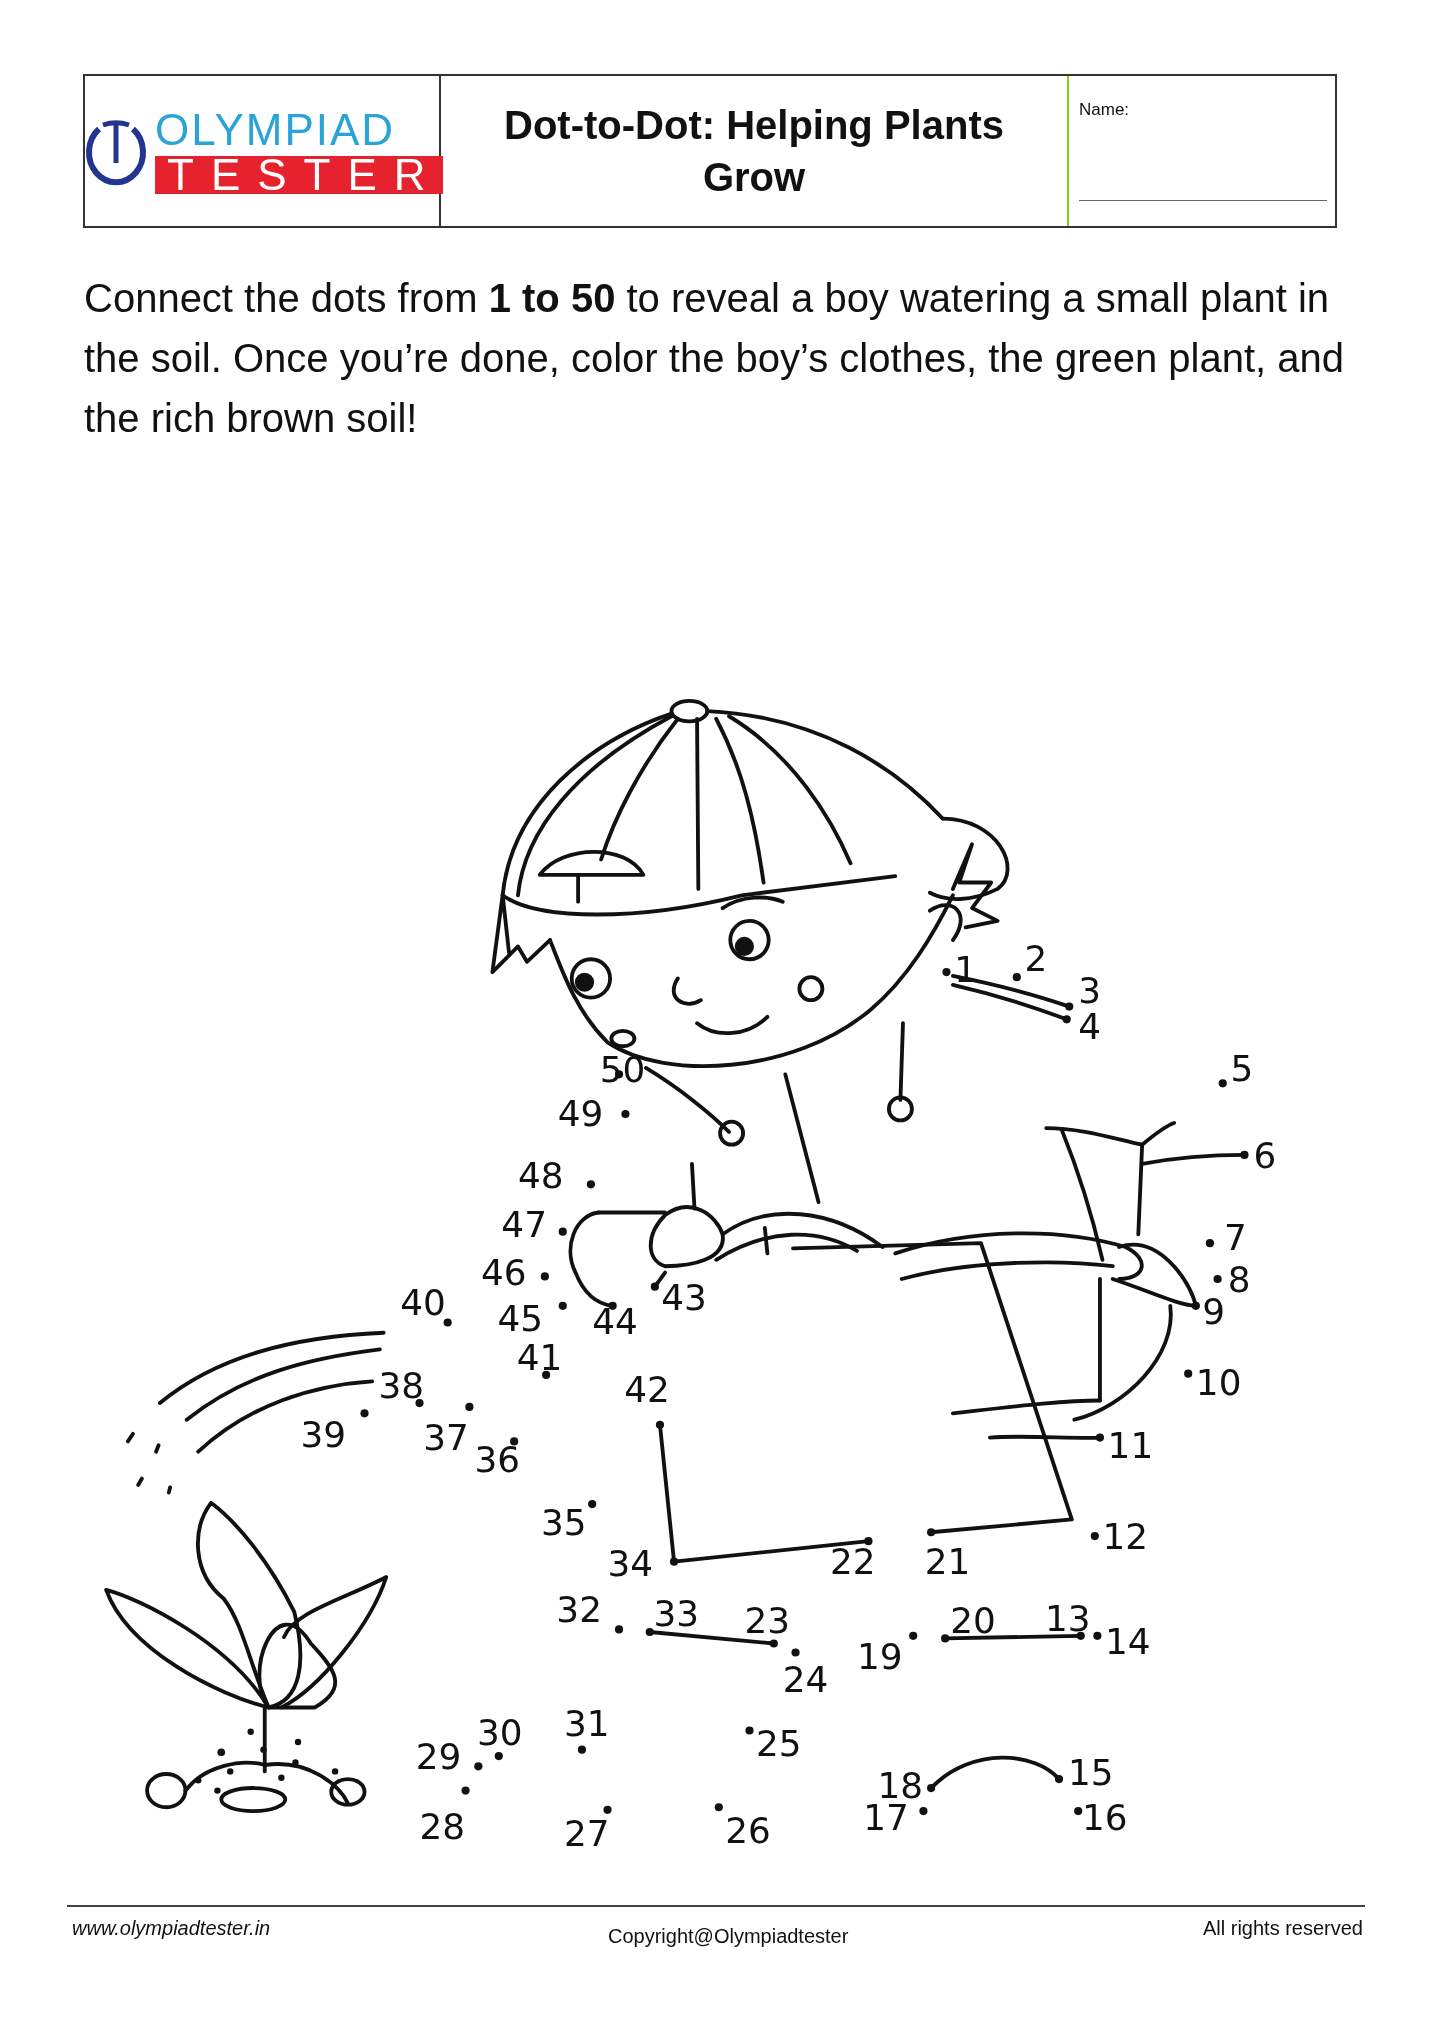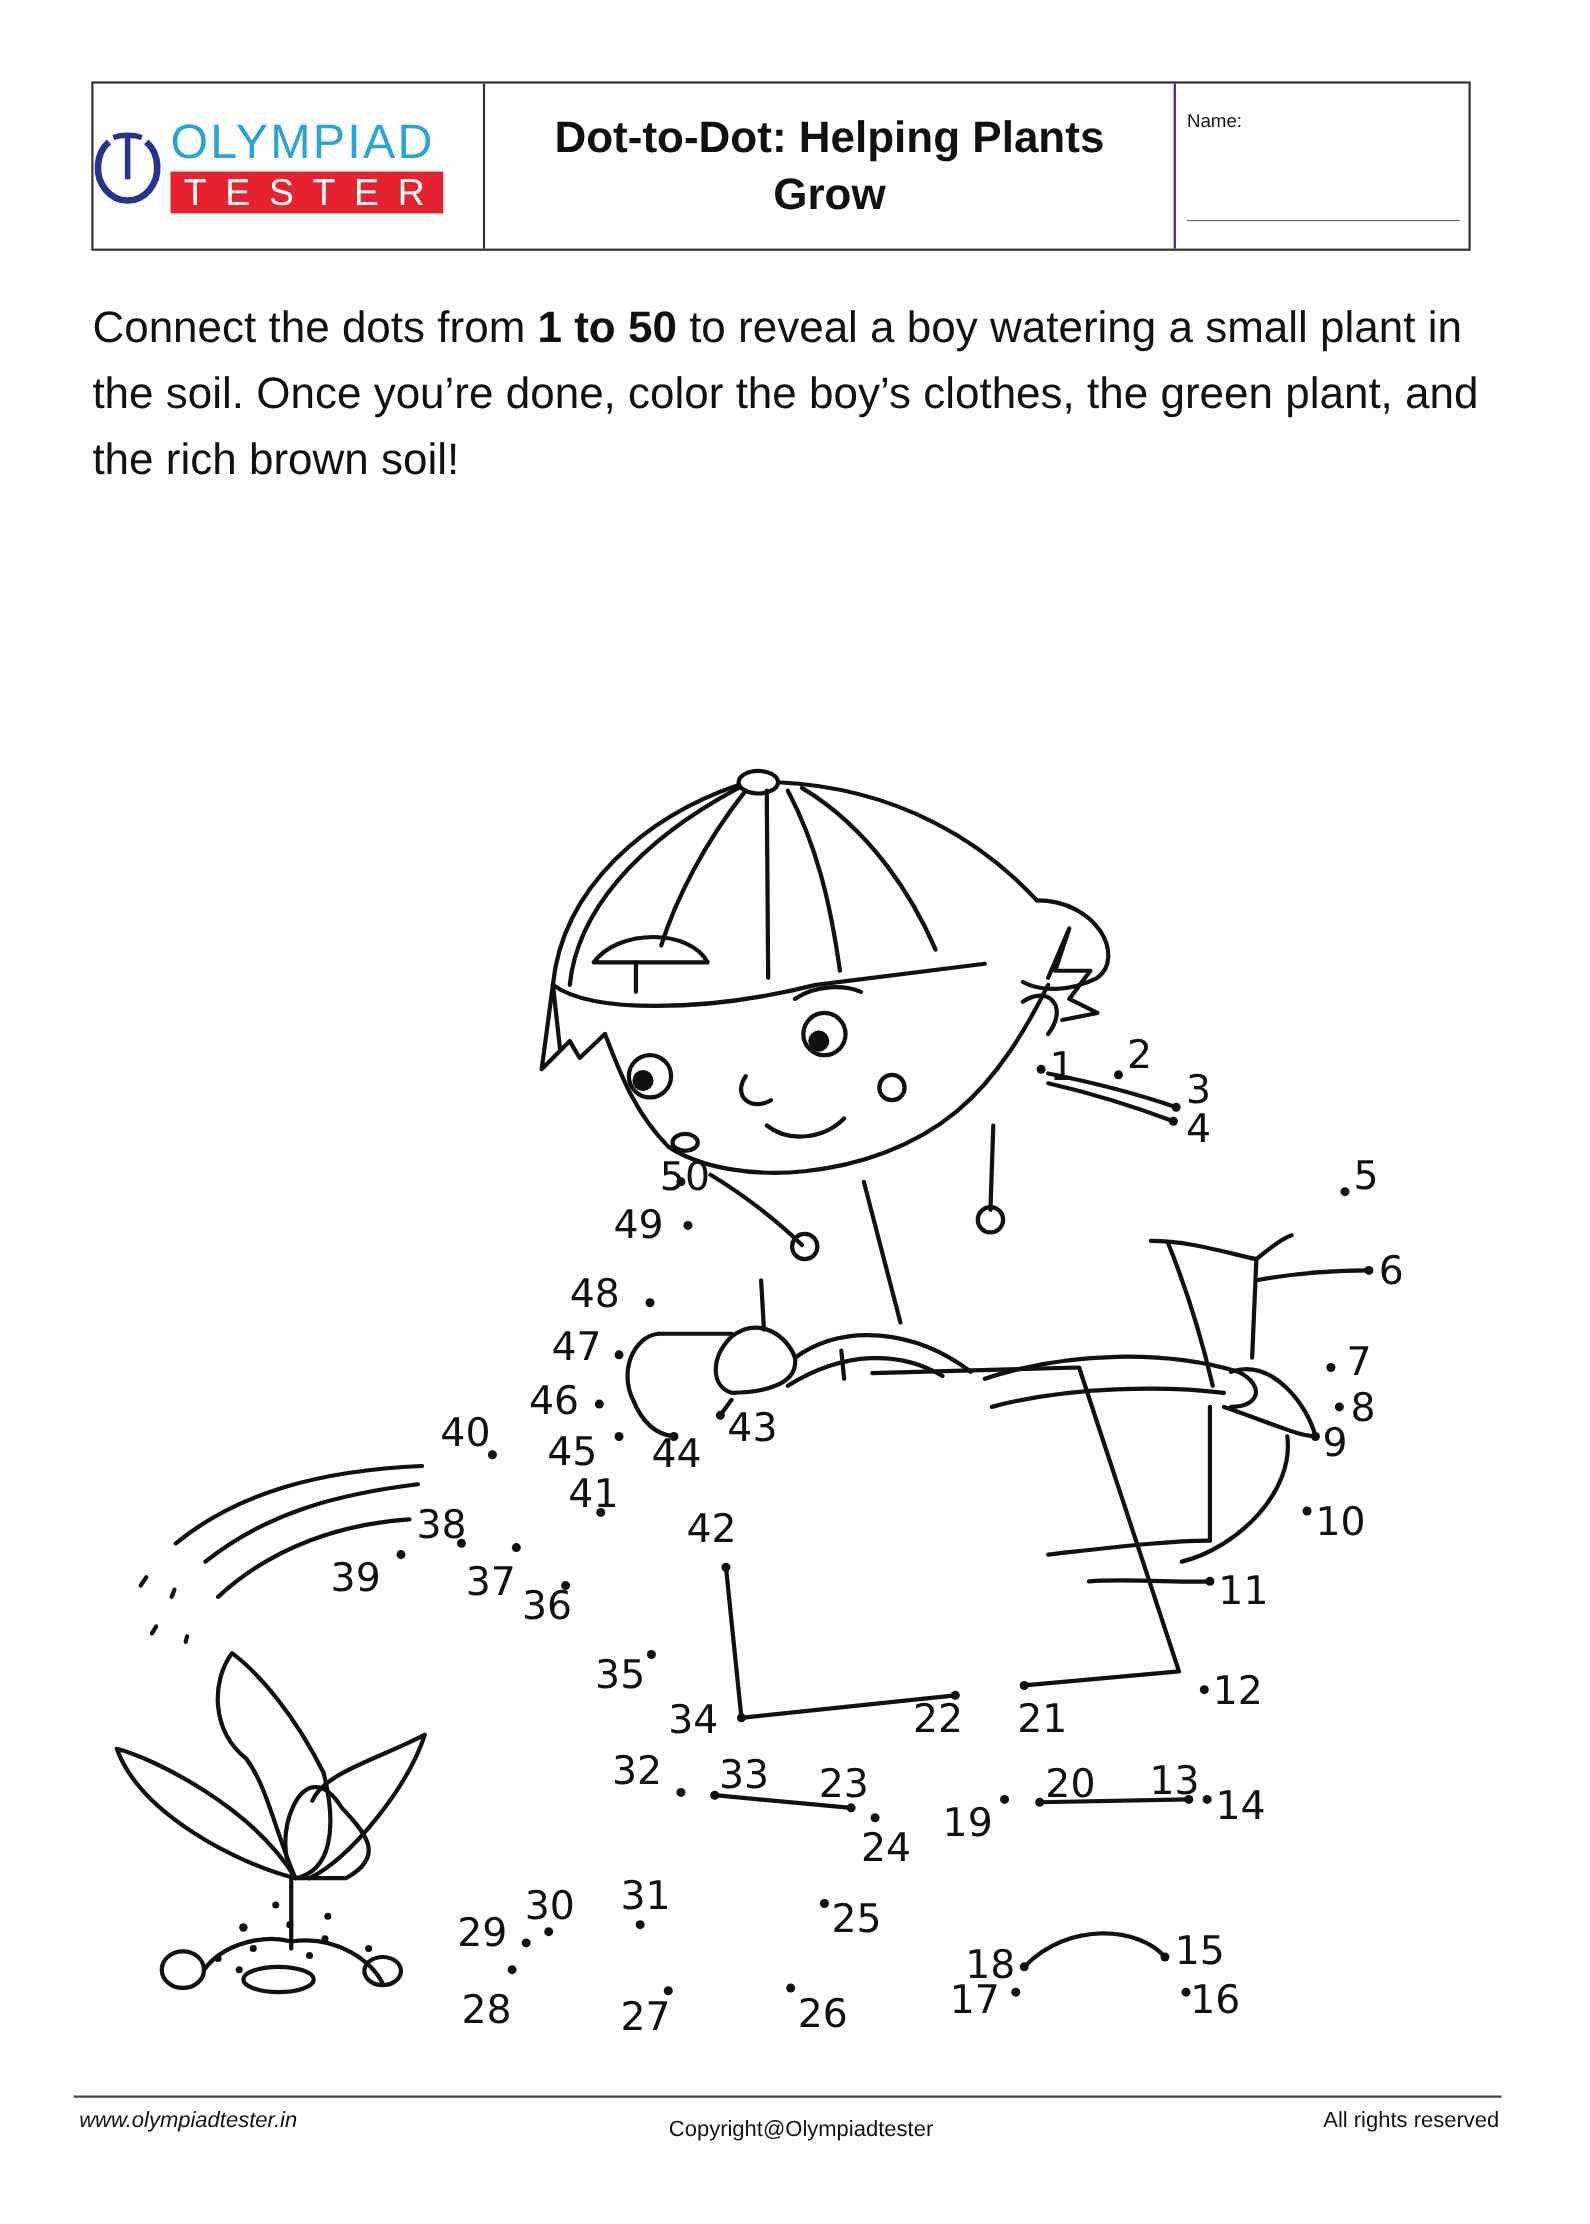--- a/index.html
+++ b/index.html
@@ -1,27 +1,27 @@
 <!DOCTYPE html>
 <html><head>
 <meta charset="utf-8">
 <style>
   html, body { margin:0; padding:0; background:#ffffff; }
   body { width:1445px; height:2022px; position:relative; overflow:hidden; font-family:"Liberation Sans", sans-serif; color:#111; }
   .header-box { position:absolute; left:83px; top:74px; width:1254px; height:154px; border:2px solid #333; box-sizing:border-box; display:flex; }
   .logo-cell { width:356px; border-right:2px solid #333; display:flex; align-items:center; justify-content:flex-start; box-sizing:border-box; }
-  .title-cell { width:628px; border-right:2px solid #4c1d95; display:flex; align-items:center; justify-content:center; text-align:center; box-sizing:border-box; }
+  .title-cell { width:628px; border-right:2px solid #84cc16; display:flex; align-items:center; justify-content:center; text-align:center; box-sizing:border-box; }
   .title-cell h1 { margin:0; font-size:40px; line-height:52px; font-weight:bold; font-family:"Liberation Sans", sans-serif; width:560px; }
   .name-cell { flex:1; position:relative; }
   .name-label { position:absolute; left:10px; top:24px; font-size:17px; }
   .name-line { position:absolute; left:10px; right:8px; top:124px; border-top:1.5px solid #666; }
   .logo { display:flex; align-items:center; gap:8px; }
   .logo-text { display:flex; flex-direction:column; }
   .logo-olympiad { color:#2aa3d6; font-size:44px; font-weight:normal; letter-spacing:2px; line-height:44px; }
-  .logo-tester { background:#e5222d; color:#fff; font-size:34px; letter-spacing:17px; line-height:38px; padding:0 0 0 12px; margin-top:4px; }
+  .logo-tester { background:#e5222d; color:#fff; font-size:44px; letter-spacing:17px; line-height:38px; padding:0 0 0 12px; margin-top:4px; }
   .instructions { position:absolute; left:84px; top:268px; width:1280px; font-size:40px; line-height:60px; }
   .instructions p { margin:0 0 38px 0; }
   .instructions b { font-weight:bold; }
   .drawing { position:absolute; left:0; top:0; width:1445px; height:2022px; }
   .footer-line { position:absolute; left:67px; width:1298px; top:1905px; border-top:2px solid #444; }
   .footer-left { position:absolute; left:72px; top:1917px; font-size:20px;font-style:italic; }
   .footer-center { position:absolute; left:608px; top:1925px; font-size:20px; }
   .footer-right { position:absolute; right:82px; top:1917px; font-size:20px; }
   .num { font-family:"DejaVu Sans", sans-serif; font-size:28px; fill:#111; }
 </style>

